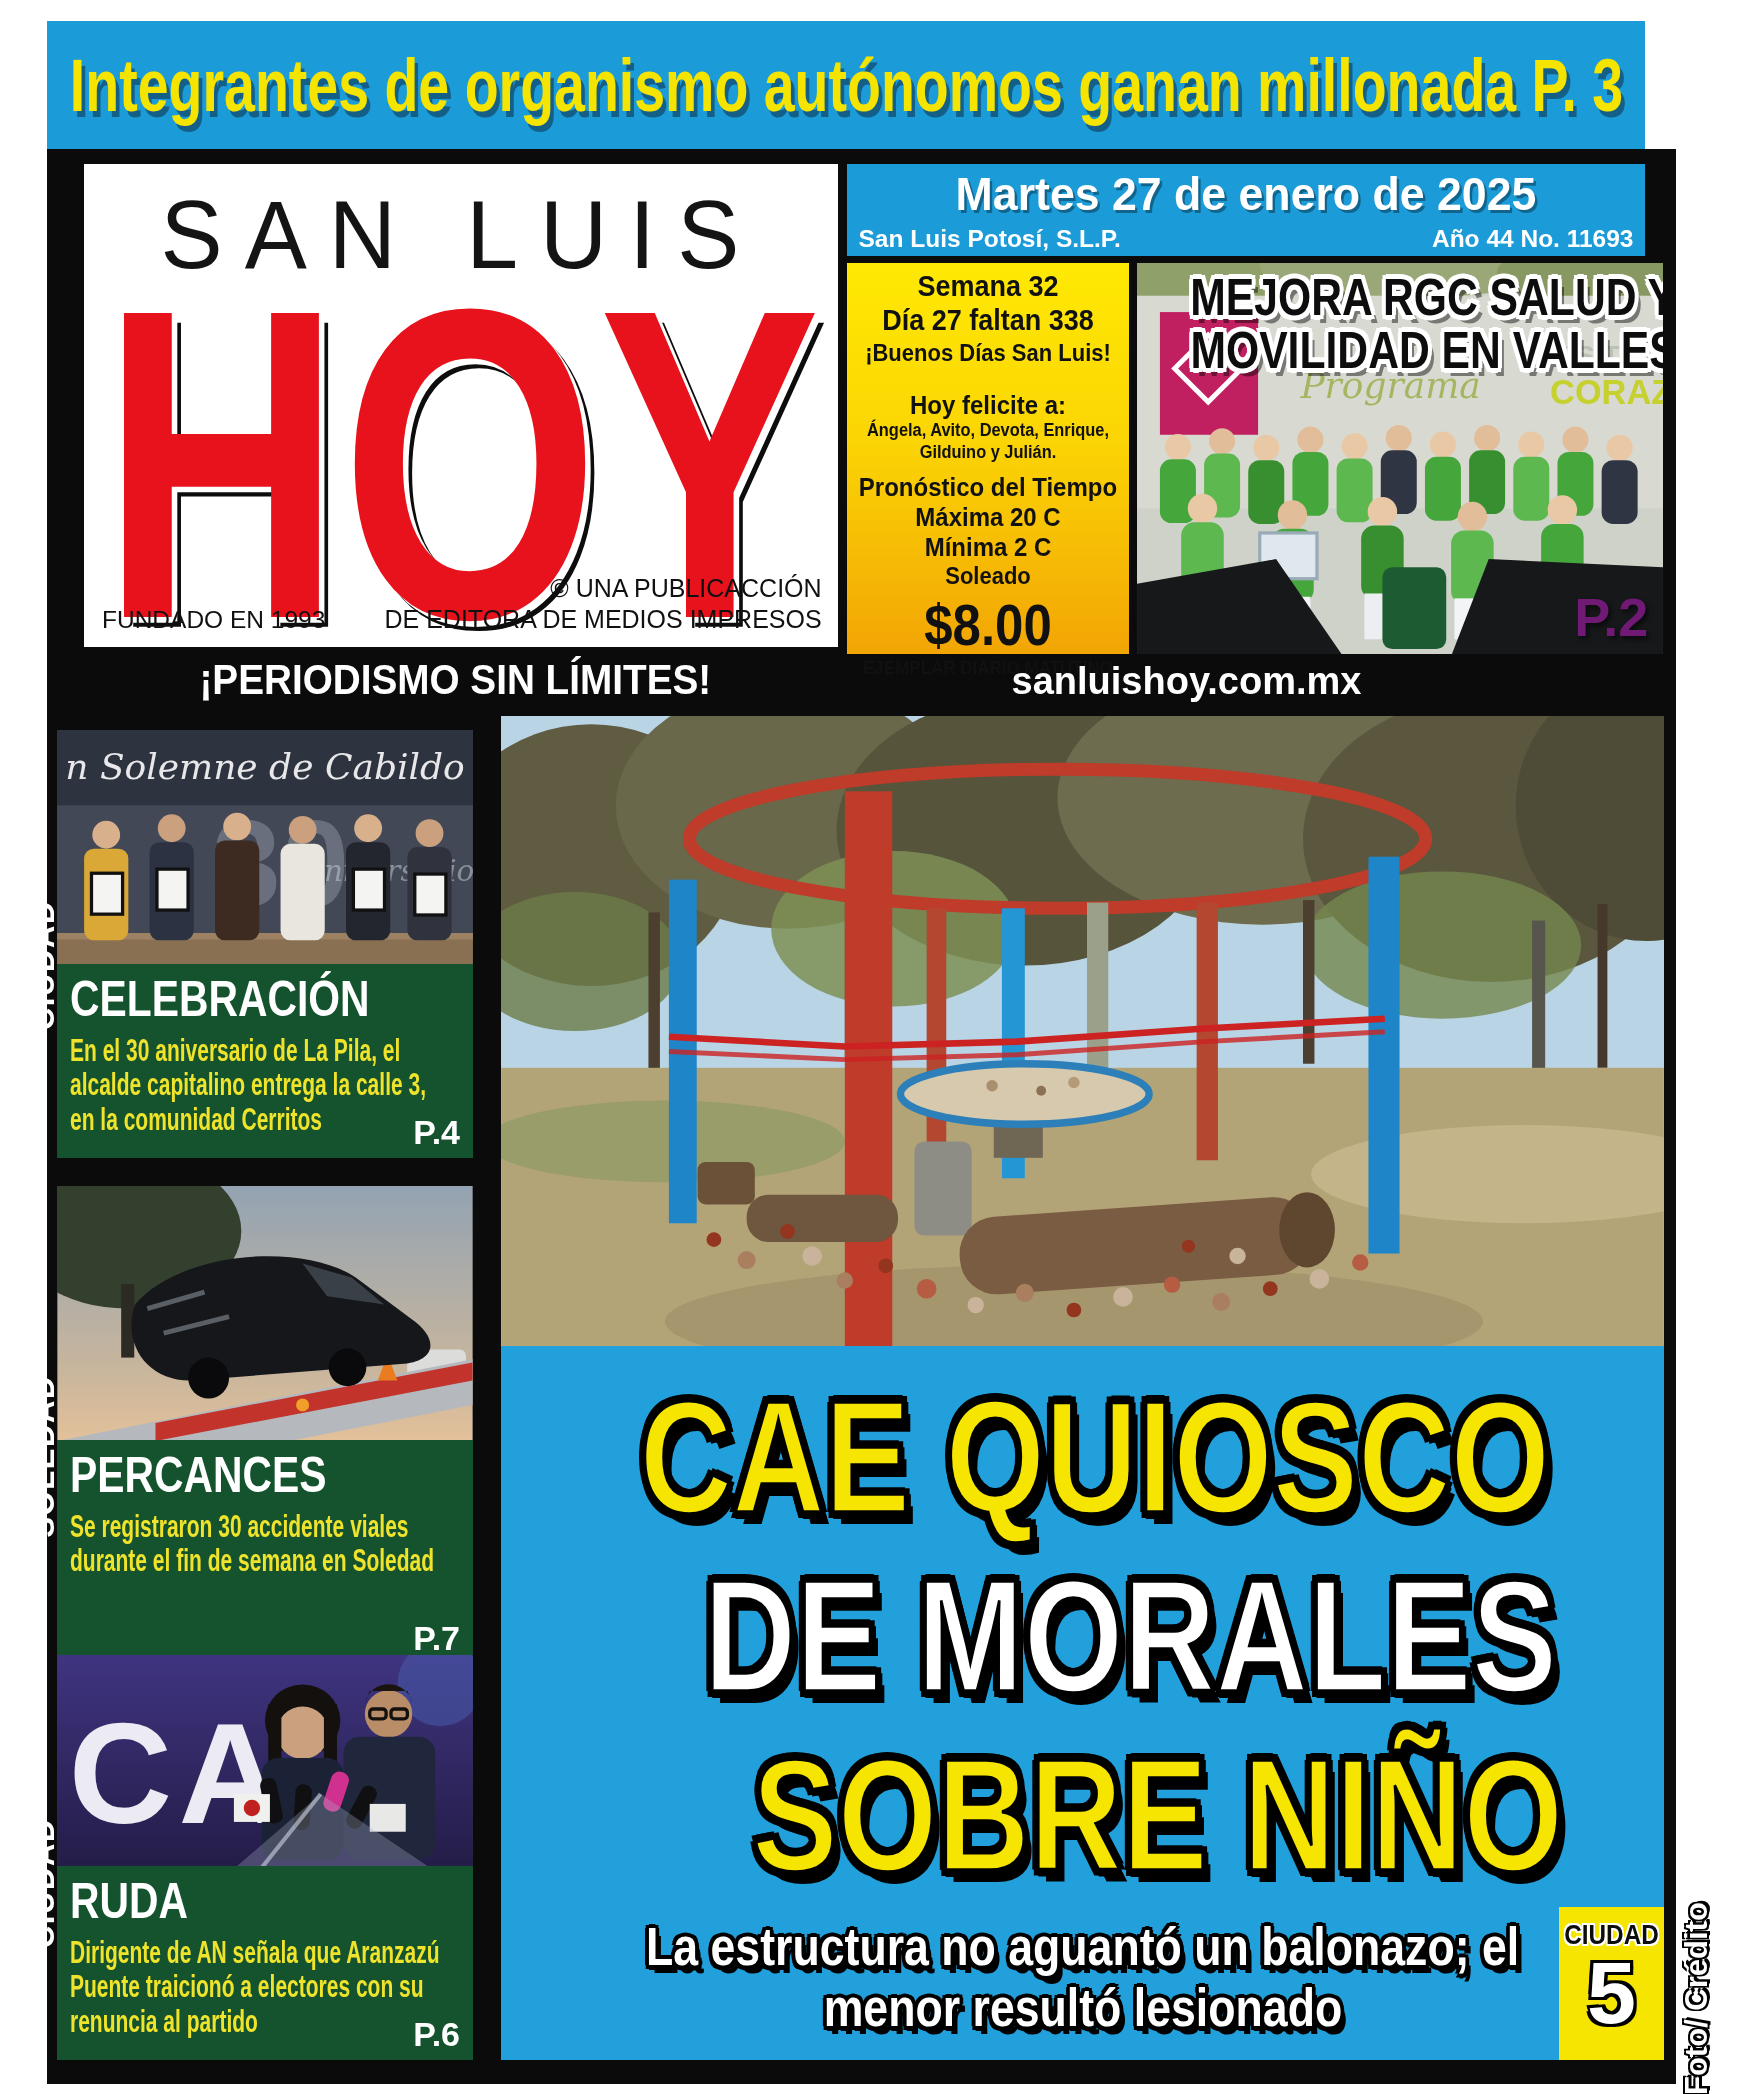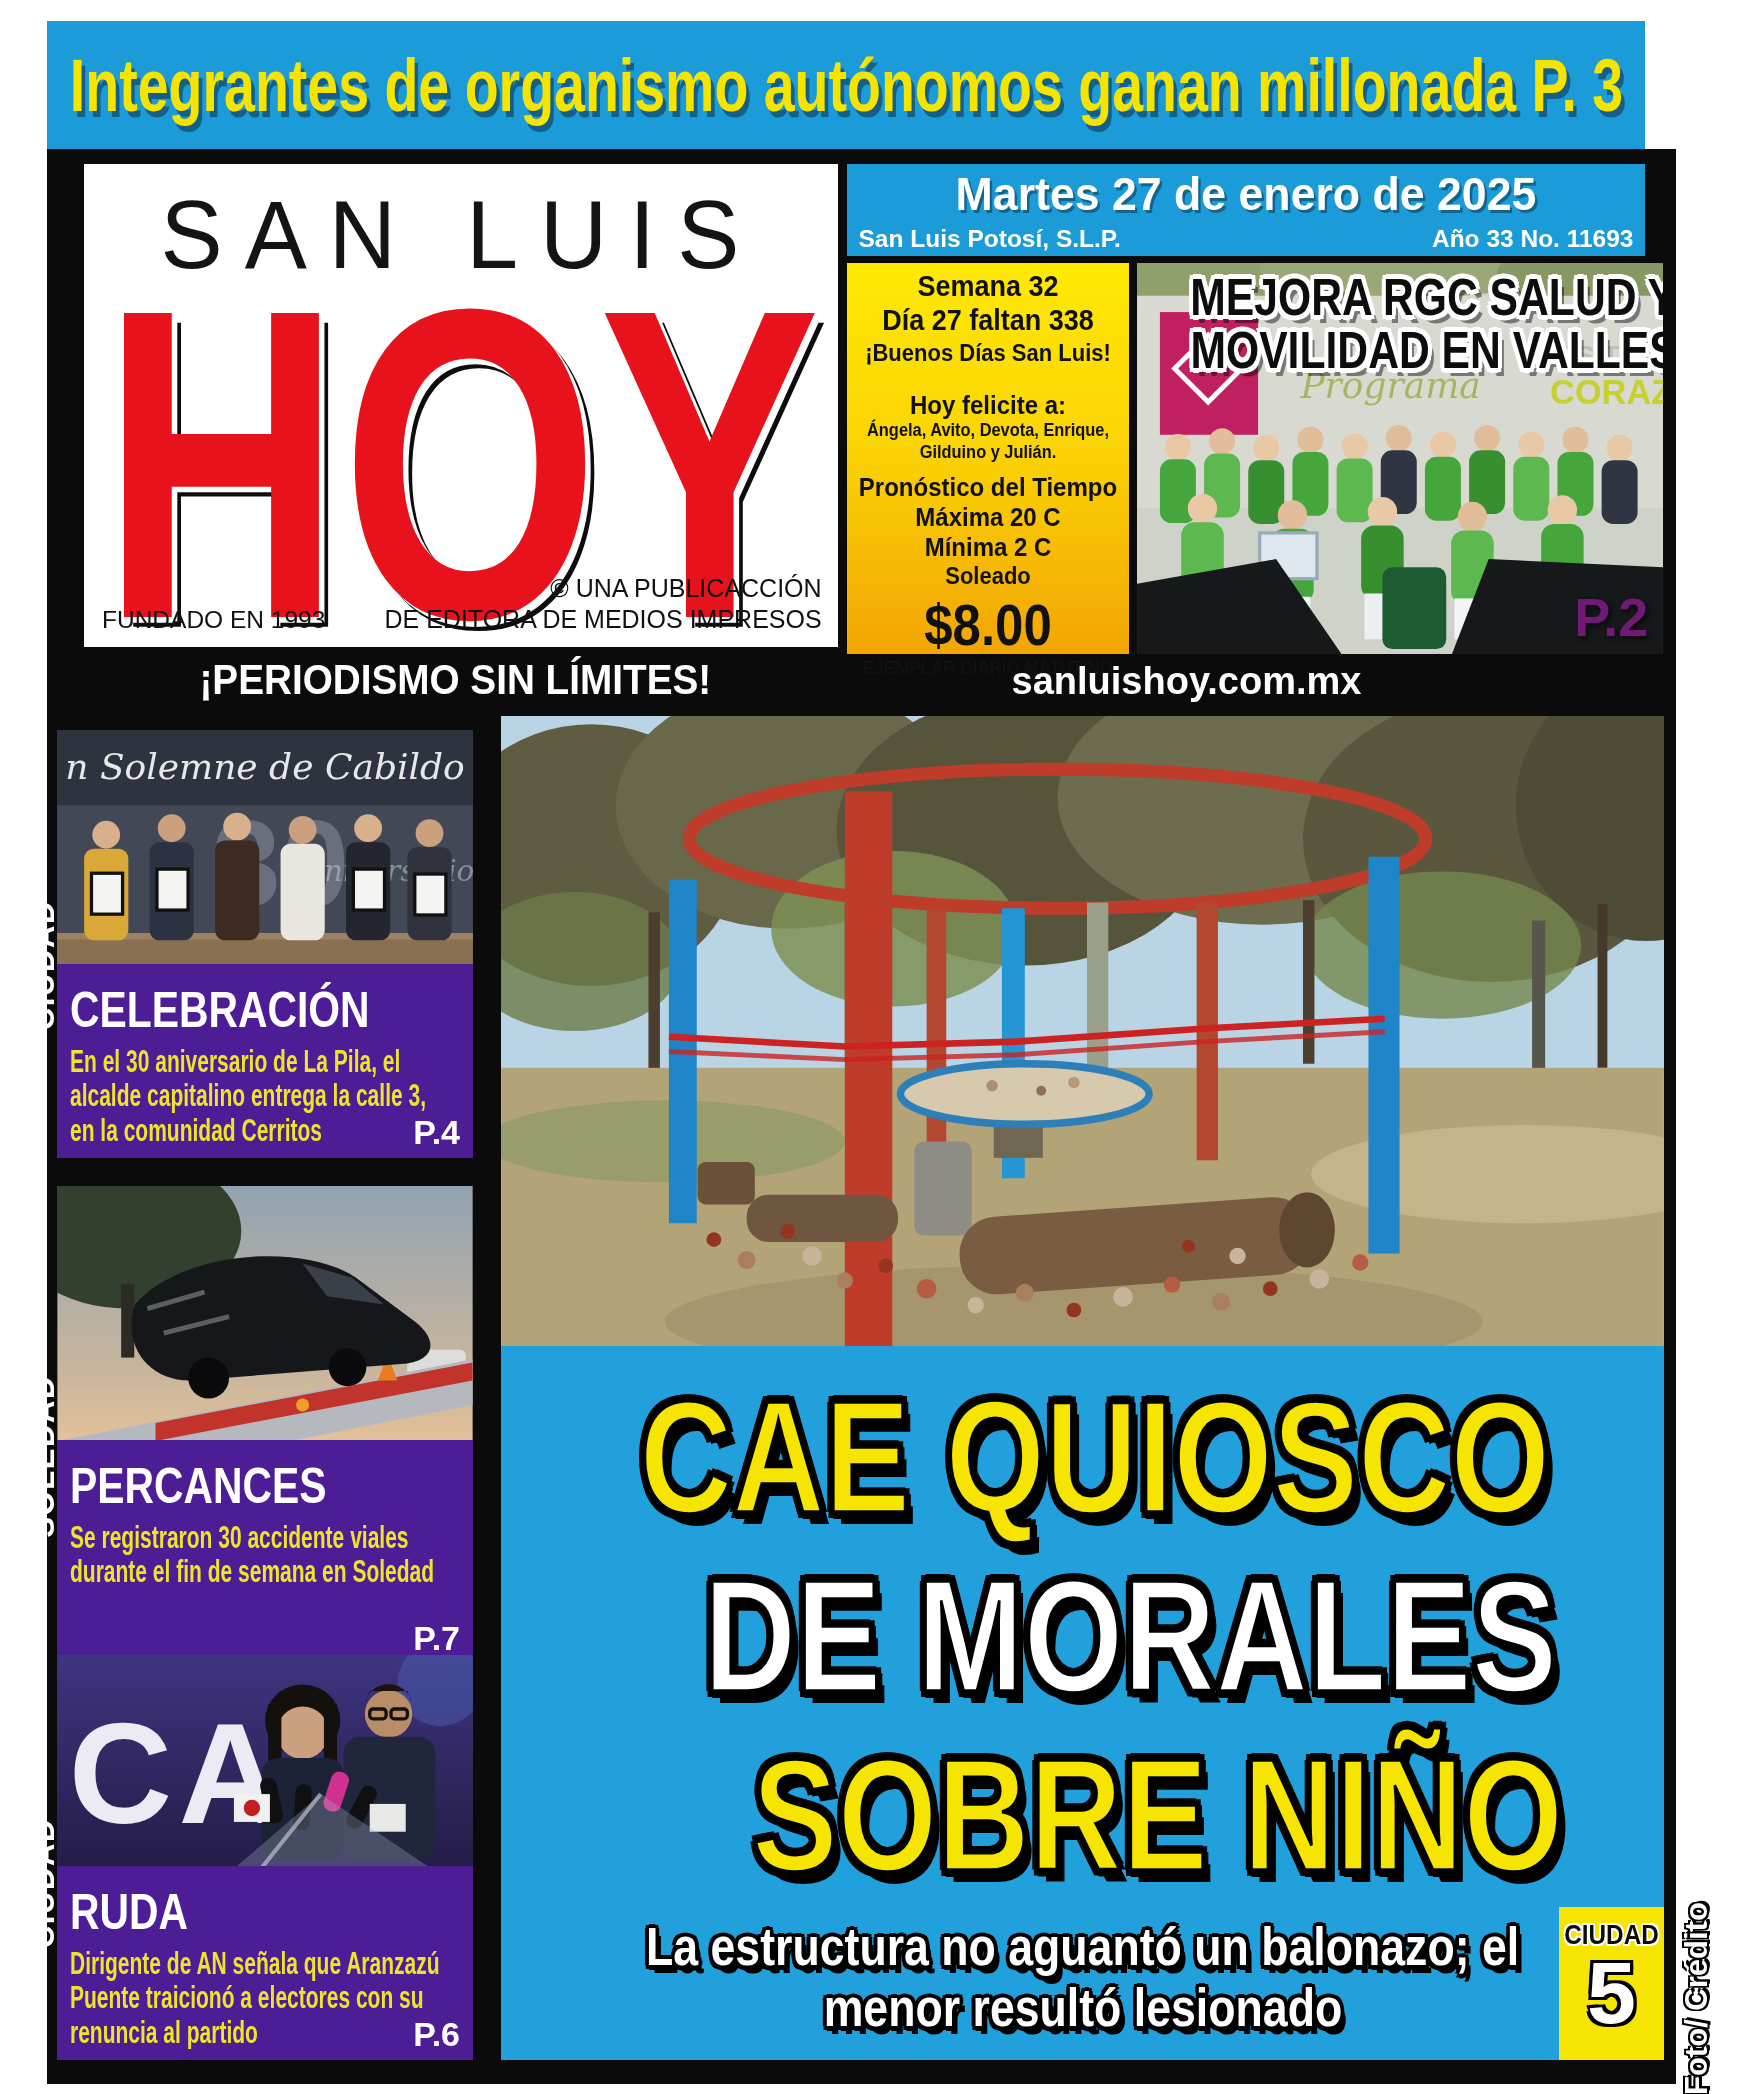--- a/index.html
+++ b/index.html
@@ -62,21 +62,21 @@
            text-shadow:2.5px 2.5px 4.9px rgba(0,0,0,.6);}
 
   
   .slogan{left:84px;top:655px;width:742px;text-align:center;font-weight:bold;font-size:43px;
           color:#fff;transform-origin:center;}
   .slogan span{display:inline-block;transform:scaleX(.9);white-space:nowrap;}
   .website{left:941px;top:660px;width:491px;text-align:center;font-weight:bold;font-size:38px;color:#fff;}
 
   
   .card-photo{left:57px;width:416px;overflow:hidden;background:#333;margin-top:14px;}
-  .card-cap{left:57px;width:416px;background:#4c1d95;box-sizing:border-box;padding:18px 13px;}
+  .card-cap{left:57px;width:416px;background:#14532d;box-sizing:border-box;padding:7px 13px;}
   .kicker{display:inline-block;font-weight:bold;color:#fff;font-size:43px;
           transform:scale(.95,1.15);transform-origin:left top;white-space:nowrap;}
   .cap-text{margin-top:11.5px;color:#efe32c;font-weight:bold;font-size:21px;line-height:1.1;
             transform:scale(1,1.5);transform-origin:left top;width:376px;}
   .cap-page{position:absolute;right:13px;bottom:6.5px;color:#fff;font-weight:bold;font-size:34px;}
   .vlabel{color:#fff;font-weight:bold;font-size:31px;letter-spacing:1.6px;
           writing-mode:vertical-rl;transform:rotate(180deg);white-space:nowrap;}
 
   
   .main-photo{left:501px;top:716px;width:1163px;height:630px;overflow:hidden;background:#b9d4e4;}
@@ -129,21 +129,21 @@
     <div class="logo-pub">
       <div>© UNA PUBLICACCIÓN</div>
       <div>DE EDITORA DE MEDIOS IMPRESOS</div>
     </div>
   </div>
 
   <div class="abs date-bar">
     <div class="date-main">Martes 27 de enero de 2025</div>
     <div class="date-sub">
       <span>San Luis Potosí, S.L.P.</span>
-      <span>Año 33 No. 11693</span>
+      <span>Año 44 No. 11693</span>
     </div>
   </div>
 
   <div class="abs info-box">
     <div class="info-inner">
       <div class="i-b fs34">Semana 32</div>
       <div class="i-b fs34">Día 27 faltan 338</div>
       <div class="i-b fs28">¡Buenos Días San Luis!</div>
       <div class="gap26"></div>
       <div class="i-b fs30">Hoy felicite a:</div>

